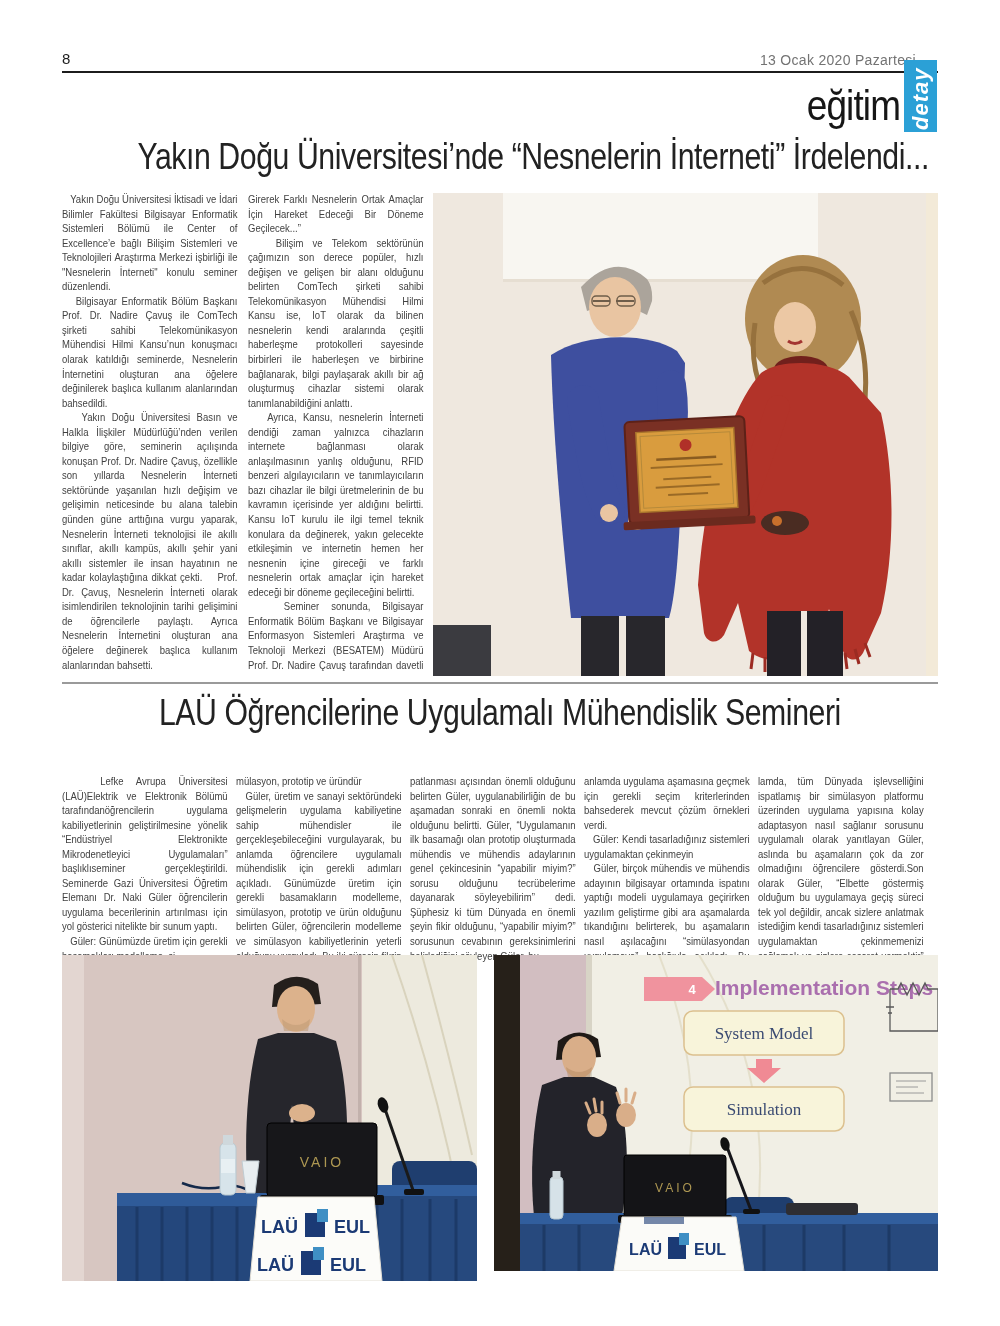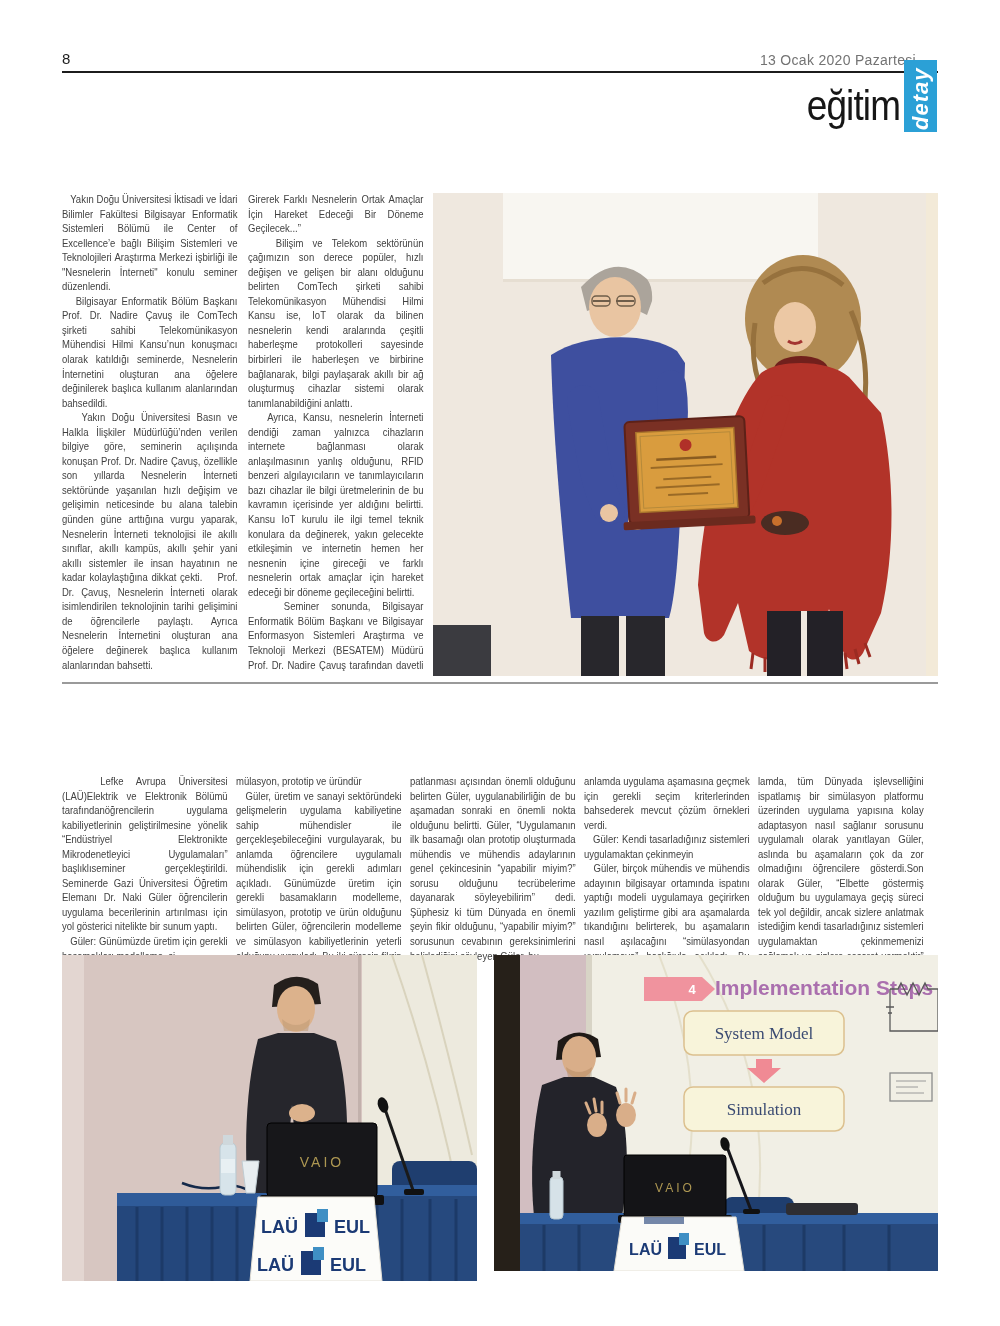--- a/index.html
+++ b/index.html
@@ -45,20 +45,21 @@
 <div class="page">
 
   <div class="page-number">8</div>
   <div class="date">13 Ocak 2020 Pazartesi</div>
   <div class="header-rule"></div>
   <div class="section-label">eğitim</div>
   <div class="brand-box">
     <div class="brand-text">detay</div>
   </div>
 
+  <h1 class="headline" id="headline1" style="margin:0;font-weight:normal;"><span>Yakın Doğu Üniversitesi’nde “Nesnelerin İnterneti” İrdelendi...</span></h1>
 
   <div class="cols" id="article1-cols">
     <div class="col">
       <div class="coltext">   Yakın Doğu Üniversitesi İktisadi ve İdari Bilimler Fakültesi Bilgisayar Enformatik Sistemleri Bölümü ile Center of Excellence’e bağlı Bilişim Sistemleri ve Teknolojileri Araştırma Merkezi işbirliği ile "Nesnelerin İnterneti" konulu seminer düzenlendi.
    Bilgisayar Enformatik Bölüm Başkanı Prof. Dr. Nadire Çavuş ile ComTech şirketi sahibi Telekomünikasyon Mühendisi Hilmi Kansu’nun konuşmacı olarak katıldığı seminerde, Nesnelerin İnternetini oluşturan ana öğelere değinilerek başlıca kullanım alanlarından bahsedildi.
    Yakın Doğu Üniversitesi Basın ve Halkla İlişkiler Müdürlüğü’nden verilen bilgiye göre, seminerin açılışında konuşan Prof. Dr. Nadire Çavuş, özellikle son yıllarda Nesnelerin İnterneti sektöründe yaşanılan hızlı değişim ve gelişimin neticesinde bu alana talebin günden güne arttığına vurgu yaparak, Nesnelerin İnterneti teknolojisi ile akıllı sınıflar, akıllı kampüs, akıllı şehir yani akıllı sistemler ile insan hayatının ne kadar kolaylaştığına dikkat çekti.    Prof. Dr. Çavuş, Nesnelerin İnterneti olarak isimlendirilen teknolojinin tarihi gelişimini de öğrencilerle paylaştı. Ayrıca Nesnelerin İnternetini oluşturan ana öğelere değinerek başlıca kullanım alanlarından bahsetti.
    Hilmi Kansu; “Yakın Gelecekte İnternet Hemen Her Nesnenin İçine</div>
     </div>
     <div class="col">
       <div class="coltext">Girerek Farklı Nesnelerin Ortak Amaçlar İçin Hareket Edeceği Bir Döneme Geçilecek...”
@@ -117,20 +118,21 @@
       <rect x="218" y="272" width="72" height="2" fill="#9a6a26"></rect>
       <rect x="230" y="284" width="48" height="2" fill="#9a6a26"></rect>
       <rect x="222" y="292" width="64" height="2" fill="#9a6a26"></rect>
       <rect x="234" y="300" width="40" height="2" fill="#9a6a26"></rect>
       <rect x="188" y="326" width="132" height="8" rx="2" fill="#6b2a1e"></rect>
     </g>
   </svg>
 
   <div class="divider"></div>
 
+  <h2 class="headline" id="headline2" style="margin:0;font-weight:normal;"><span>LAÜ Öğrencilerine Uygulamalı Mühendislik Semineri</span></h2>
 
   <div class="cols" id="article2-cols">
     <div class="col">
       <div class="coltext">   Lefke Avrupa Üniversitesi (LAÜ)Elektrik ve Elektronik Bölümü tarafındanöğrencilerin uygulama kabiliyetlerinin geliştirilmesine yönelik “Endüstriyel Elektronikte Mikrodenetleyici Uygulamaları” başlıklıseminer gerçekleştirildi. Seminerde Gazi Üniversitesi Öğretim Elemanı Dr. Naki Güler öğrencilerin uygulama becerilerinin artırılması için yol gösterici nitelikte bir sunum yaptı.
    Güler: Günümüzde üretim için gerekli basamaklar; modelleme, si-</div>
     </div>
     <div class="col">
       <div class="coltext">mülasyon, prototip ve üründür
    Güler, üretim ve sanayi sektöründeki gelişmelerin uygulama kabiliyetine sahip mühendisler ile gerçekleşebileceğini vurgulayarak, bu anlamda öğrencilere uygulamalı mühendislik için gerekli adımları açıkladı. Günümüzde üretim için gerekli basamakların modelleme, simülasyon, prototip ve ürün olduğunu belirten Güler, öğrencilerin modelleme ve simülasyon kabiliyetlerinin yeterli olduğunu vurguladı. Bu iki sürecin fikrin is-</div>
     </div>

